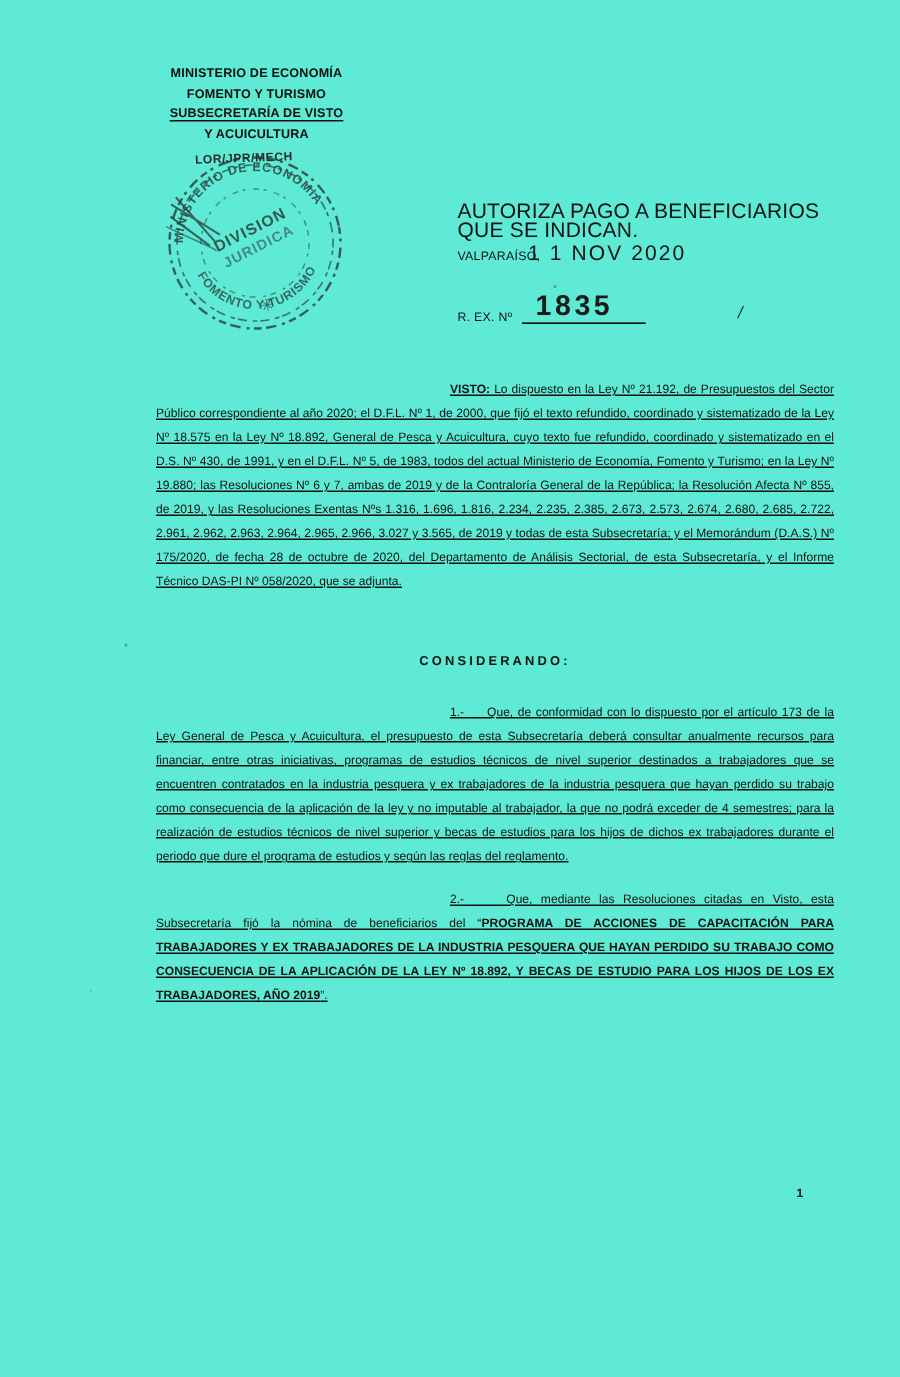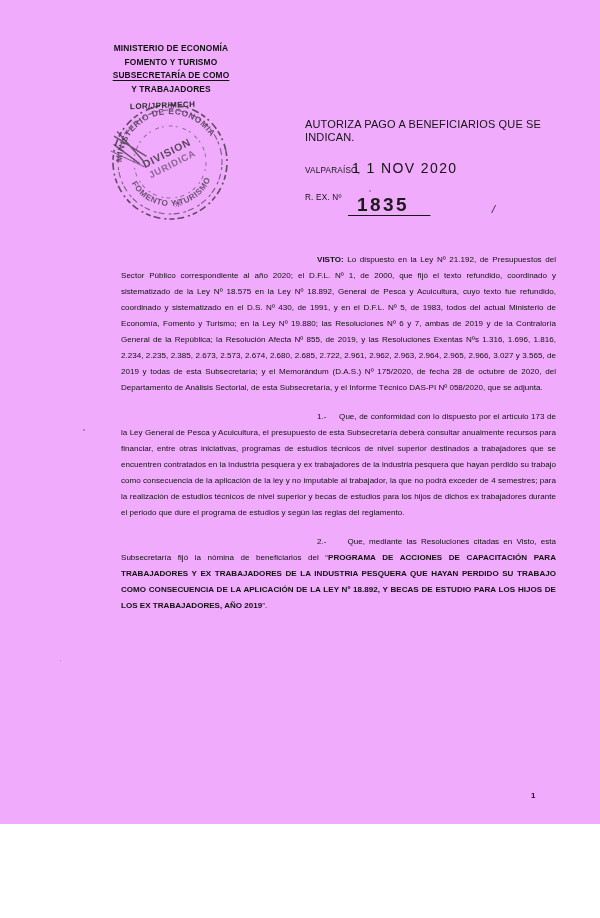--- a/index.html
+++ b/index.html
@@ -13,22 +13,22 @@
     font-family: "Liberation Sans", sans-serif;
     color: #1a1a1a;
     position: relative;
     overflow: hidden;
   }
 
   .page {
     position: absolute;
     inset: 0;
     width: 600px;
-    height: 824px;
-    background: #f0abfc;
+    height: 918px;
+    background: #5eead4;
   }
 
   
   .letterhead {
     position: absolute;
     left: 96px;
     top: 42px;
     width: 150px;
     text-align: center;
     font-size: 8.4px;
@@ -62,23 +62,23 @@
     height: 132px;
     opacity: 0.80;
     transform: rotate(-11deg);
   }
   .stamp-wrap svg { display: block; }
 
   
   .subject {
     position: absolute;
     left: 305px;
-    top: 118px;
+    top: 134px;
     width: 265px;
-    font-size: 11px;
+    font-size: 14px;
     line-height: 13px;
     letter-spacing: 0.15px;
     color: #141414;
   }
   .cityline {
     position: absolute;
     left: 305px;
     top: 166px;
     font-size: 8.2px;
     letter-spacing: 0.2px;
@@ -90,21 +90,21 @@
     top: 160px;
     font-size: 14px;
     font-weight: 400;
     letter-spacing: 1.4px;
     color: #151515;
     font-family: "Liberation Sans", sans-serif;
   }
   .resline {
     position: absolute;
     left: 305px;
-    top: 193px;
+    top: 207px;
     font-size: 8.2px;
     letter-spacing: 0.2px;
     color: #141414;
   }
   .resdashes {
     position: absolute;
     left: 348px;
     top: 207px;
     width: 148px;
     font-size: 8.2px;
@@ -133,26 +133,27 @@
   }
 
   
   .body-block {
     position: absolute;
     left: 104px;
     top: 252px;
     width: 452px;
   }
   p.para {
-    margin: 0 0 13px 17px;
+    margin: 0 0 13px 0;
     font-size: 8.05px;
     line-height: 16.0px;
     text-align: justify;
     color: #111111;
     letter-spacing: 0.01px;
+    text-decoration: underline;
   }
   p.para .lead {
     font-weight: 700;
   }
   .indent-lead {
     display: inline-block;
     width: 196px;
   }
   .indent-lead-2 {
     display: inline-block;
@@ -195,22 +196,22 @@
   .s3 { left: 60px;  top: 660px; width: 1px; height: 1px; }
 </style>
 </head>
 <body>
 
 <div class="page">
 
   <div class="letterhead">
     <div class="l1">MINISTERIO DE ECONOMÍA</div>
     <div class="l2">FOMENTO Y TURISMO</div>
-    <div class="l3">SUBSECRETARÍA DE COMO</div>
-    <div class="l4">Y TRABAJADORES</div>
+    <div class="l3">SUBSECRETARÍA DE VISTO</div>
+    <div class="l4">Y ACUICULTURA</div>
   </div>
 
   <div class="stamp-wrap">
     <svg viewBox="0 0 132 132" width="132" height="132" aria-hidden="true">
       <defs>
         <path id="arcTop" d="M 18,66 A 48,48 0 0 1 114,66"></path>
         <path id="arcBot" d="M 22,66 A 44,44 0 0 0 110,66"></path>
       </defs>
       <circle cx="66" cy="66" r="57" fill="none" stroke="#1d1d1d" stroke-width="1.6" stroke-dasharray="5 3 2 4 7 3" opacity="0.85"></circle>
       <circle cx="66" cy="66" r="52" fill="none" stroke="#1d1d1d" stroke-width="1.1" stroke-dasharray="3 4 6 2" opacity="0.7"></circle>
@@ -240,20 +241,21 @@
 
   <div class="resline">R. EX. Nº</div>
   <div class="resdashes">________________</div>
   <div class="resnumber">1835</div>
   <div class="resslash">/</div>
 
   <div class="body-block">
 
     <p class="para"><span class="indent-lead">&nbsp;</span><span class="lead">VISTO:</span><span> Lo dispuesto en la Ley Nº 21.192, de Presupuestos del Sector Público correspondiente al año 2020; el D.F.L. Nº 1, de 2000, que fijó el texto refundido, coordinado y sistematizado de la Ley Nº 18.575 en la Ley Nº 18.892, General de Pesca y Acuicultura, cuyo texto fue refundido, coordinado y sistematizado en el D.S. Nº 430, de 1991, y en el D.F.L. Nº 5, de 1983, todos del actual Ministerio de Economía, Fomento y Turismo; en la Ley Nº 19.880; las Resoluciones Nº 6 y 7, ambas de 2019 y de la Contraloría General de la República; la Resolución Afecta Nº 855, de 2019, y las Resoluciones Exentas Nºs 1.316, 1.696, 1.816, 2.234, 2.235, 2.385, 2.673, 2.573, 2.674, 2.680, 2.685, 2.722, 2.961, 2.962, 2.963, 2.964, 2.965, 2.966, 3.027 y 3.565, de 2019 y todas de esta Subsecretaría; y el Memorándum (D.A.S.) Nº 175/2020, de fecha 28 de octubre de 2020, del Departamento de Análisis Sectorial, de esta Subsecretaría, y el Informe Técnico DAS-PI Nº 058/2020, que se adjunta.</span></p>
 
+    <div class="considerando">CONSIDERANDO:</div>
 
     <p class="para"><span class="indent-lead-2">&nbsp;</span><span>1.-</span>&nbsp;&nbsp;&nbsp;&nbsp;&nbsp;<span>Que, de conformidad con lo dispuesto por el artículo 173 de la Ley General de Pesca y Acuicultura, el presupuesto de esta Subsecretaría deberá consultar anualmente recursos para financiar, entre otras iniciativas, programas de estudios técnicos de nivel superior destinados a trabajadores que se encuentren contratados en la industria pesquera y ex trabajadores de la industria pesquera que hayan perdido su trabajo como consecuencia de la aplicación de la ley y no imputable al trabajador, la que no podrá exceder de 4 semestres; para la realización de estudios técnicos de nivel superior y becas de estudios para los hijos de dichos ex trabajadores durante el periodo que dure el programa de estudios y según las reglas del reglamento.</span></p>
 
     <p class="para"><span class="indent-lead-2">&nbsp;</span><span>2.-</span>&nbsp;&nbsp;&nbsp;&nbsp;&nbsp;<span>Que, mediante las Resoluciones citadas en Visto, esta Subsecretaría fijó la nómina de beneficiarios del “</span><span class="bold-title">PROGRAMA DE ACCIONES DE CAPACITACIÓN PARA TRABAJADORES Y EX TRABAJADORES DE LA INDUSTRIA PESQUERA QUE HAYAN PERDIDO SU TRABAJO COMO CONSECUENCIA DE LA APLICACIÓN DE LA LEY Nº 18.892, Y BECAS DE ESTUDIO PARA LOS HIJOS DE LOS EX TRABAJADORES, AÑO 2019</span><span>”.</span></p>
 
   </div>
 
   <div class="pagenum">1</div>
 
   <div class="speck s1"></div>

